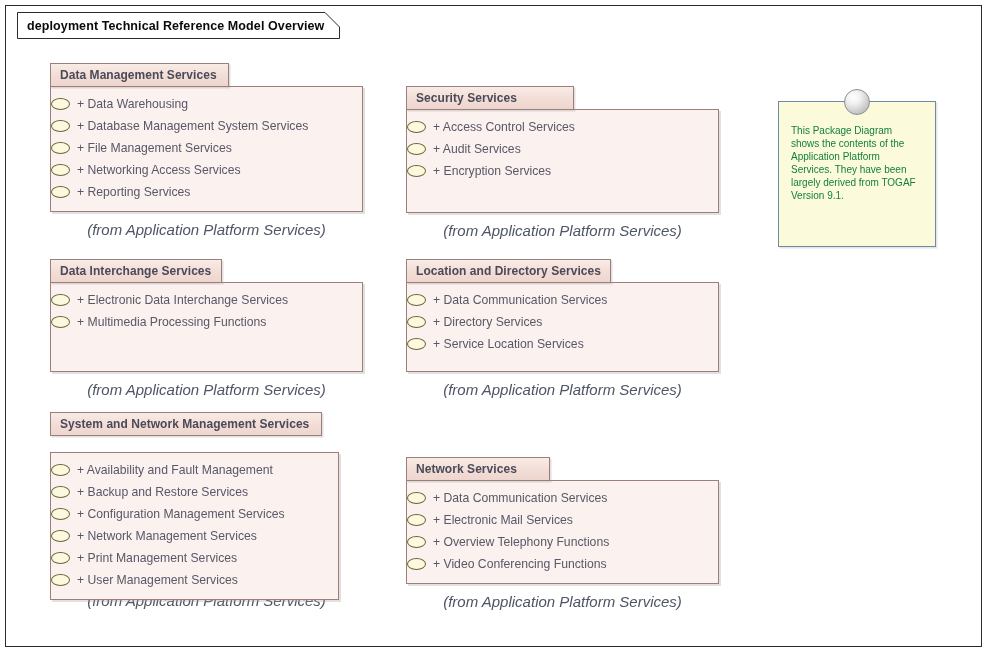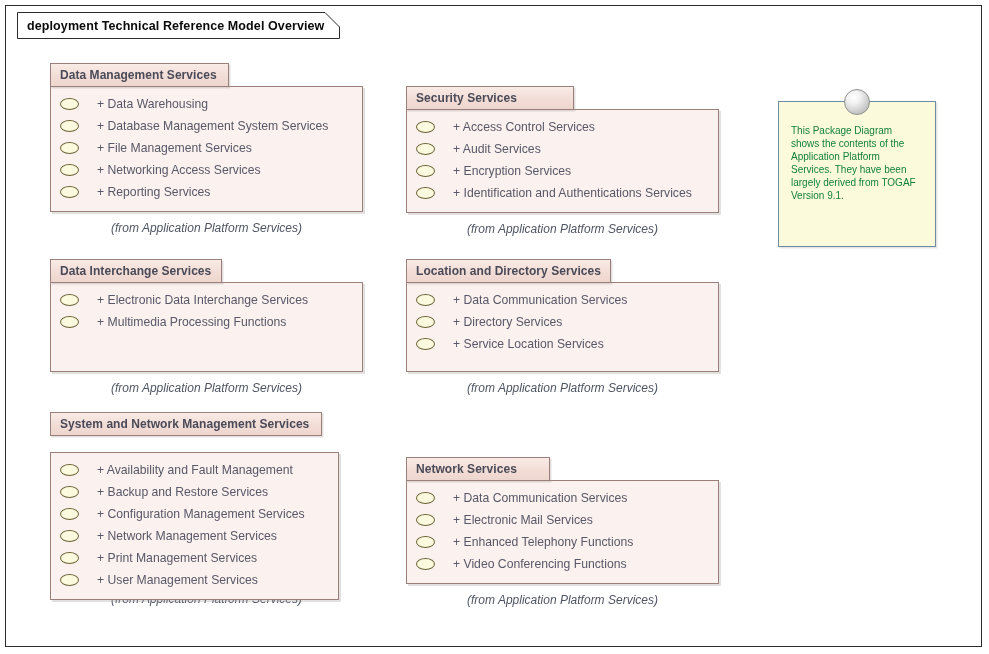--- a/index.html
+++ b/index.html
@@ -93,41 +93,39 @@
     border: 1px solid #9a7f7a;
     background: #fbf1ee;
     z-index: 2;
     box-shadow: 2px 2px 0 rgba(168,160,160,0.32);
     padding-top: 6px;
   }
   .pkg-item {
     display: flex;
     align-items: center;
     height: 22px;
-    padding-left: 9px;
-    gap: 11px;
   }
   .iface-icon {
     flex: 0 0 auto;
     width: 19px;
     height: 12px;
     border-radius: 50%;
     background: #fbfade;
     border: 1.4px solid #6b6236;
     margin-right: 7px;
     box-sizing: border-box;
   }
   .pkg-item-label {
     font-size: 12.2px;
     color: #585868;
     white-space: nowrap;
   }
   .pkg-caption {
     position: absolute;
-    font-size: 12px;
+    font-size: 15px;
     font-style: italic;
     color: #4e5563;
     white-space: nowrap;
     text-align: center;
   }
 
   
   .note {
     position: absolute;
     box-sizing: border-box;
@@ -208,24 +206,20 @@
           <span class="pkg-item-label">+ Access Control Services</span>
         </div>
         <div class="pkg-item">
           <span class="iface-icon"></span>
           <span class="pkg-item-label">+ Audit Services</span>
         </div>
         <div class="pkg-item">
           <span class="iface-icon"></span>
           <span class="pkg-item-label">+ Encryption Services</span>
         </div>
-        <div class="pkg-item">
-          <span class="iface-icon"></span>
-          <span class="pkg-item-label">+ Identification and Authentications Services</span>
-        </div>
       </div>
       <div class="pkg-caption" style="left:0; top:136px; width:313px;">(from Application Platform Services)</div>
     </div>
 
     <div class="package" style="left:44px; top:253px; width:320px; height:145px;">
       <div class="pkg-header" style="width:172px;">
         <span class="pkg-header-text">Data Interchange Services</span>
       </div>
       <div class="pkg-body" style="top:23px; width:313px; height:90px;">
         <div class="pkg-item">
@@ -302,21 +296,21 @@
         <div class="pkg-item">
           <span class="iface-icon"></span>
           <span class="pkg-item-label">+ Data Communication Services</span>
         </div>
         <div class="pkg-item">
           <span class="iface-icon"></span>
           <span class="pkg-item-label">+ Electronic Mail Services</span>
         </div>
         <div class="pkg-item">
           <span class="iface-icon"></span>
-          <span class="pkg-item-label">+ Enhanced Telephony Functions</span>
+          <span class="pkg-item-label">+ Overview Telephony Functions</span>
         </div>
         <div class="pkg-item">
           <span class="iface-icon"></span>
           <span class="pkg-item-label">+ Video Conferencing Functions</span>
         </div>
       </div>
       <div class="pkg-caption" style="left:0; top:136px; width:313px;">(from Application Platform Services)</div>
     </div>
 
     <div class="note" style="left:772px; top:95px; width:158px; height:146px;">

